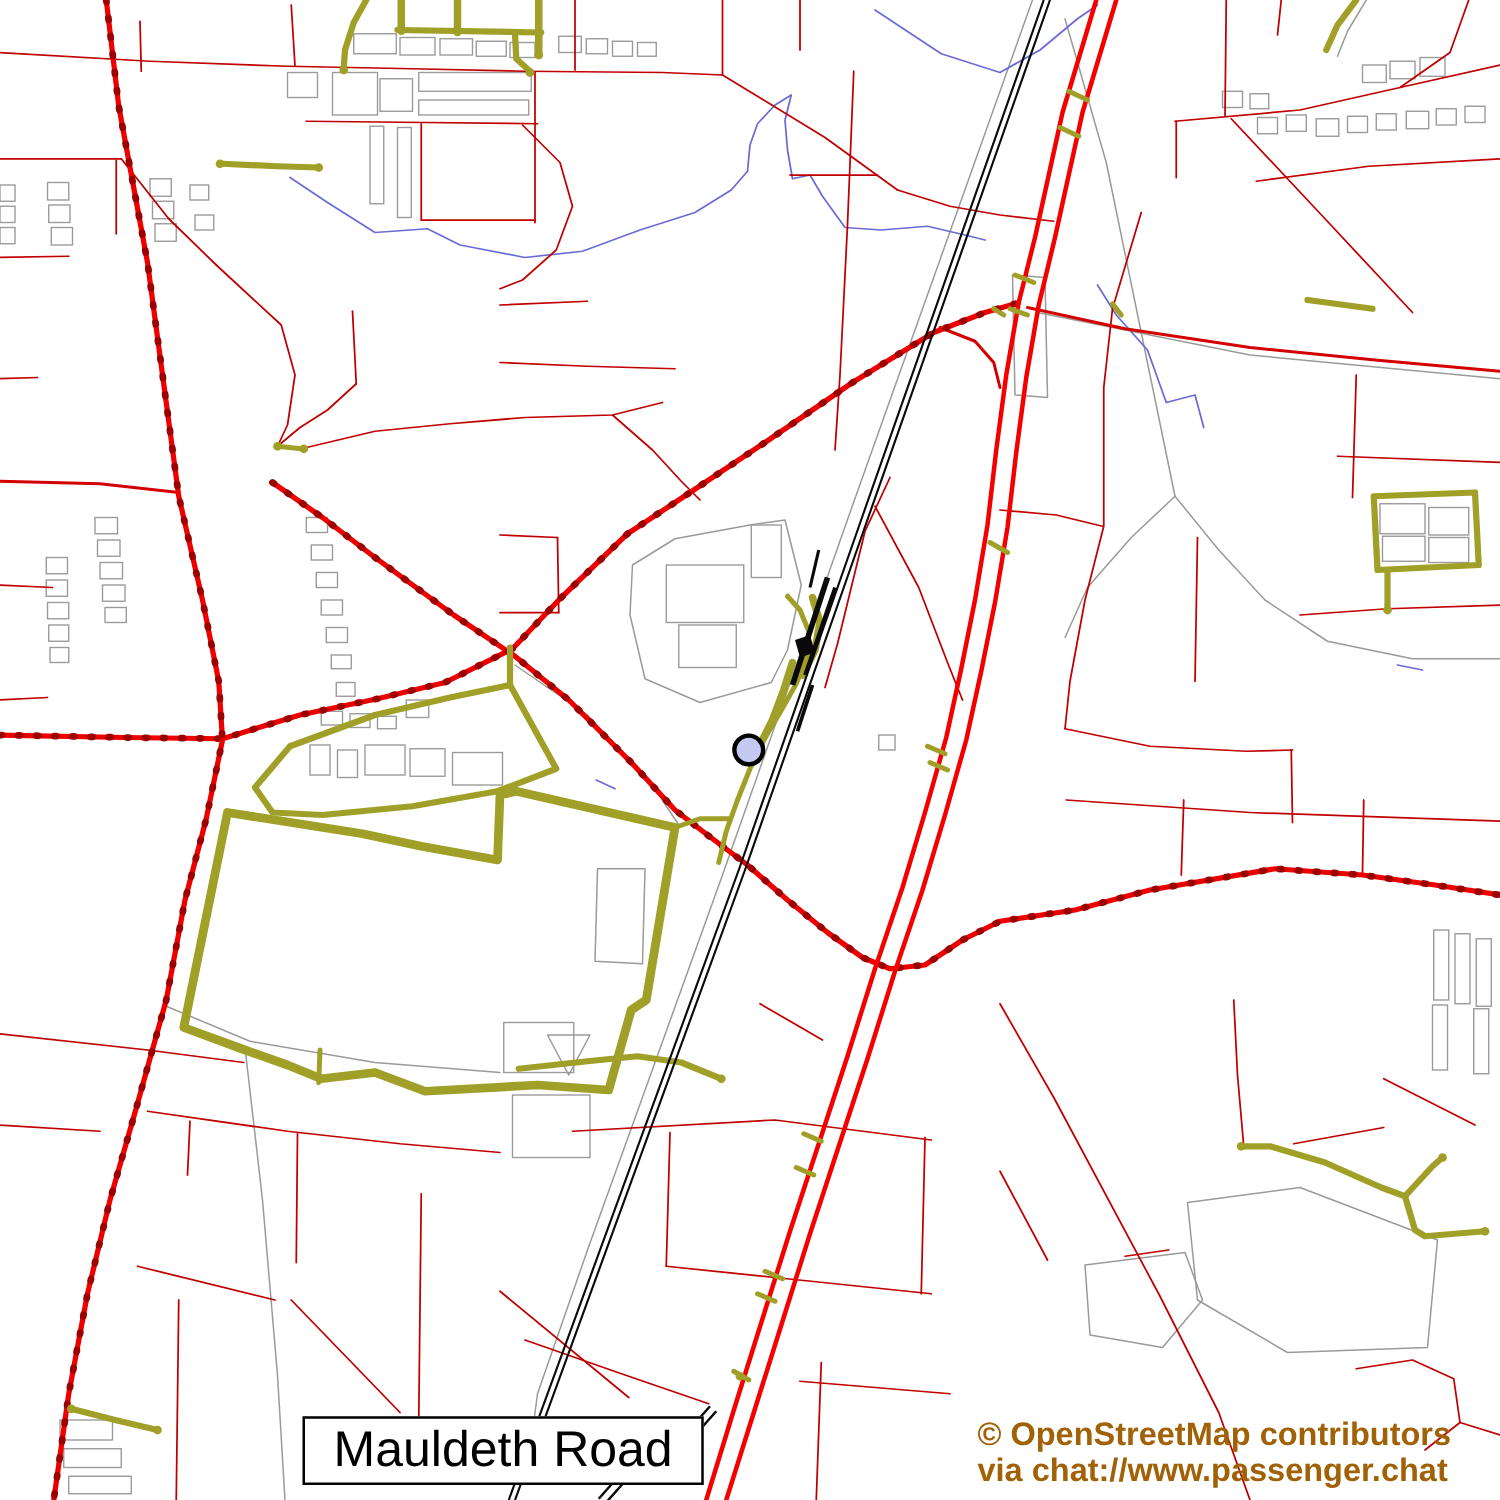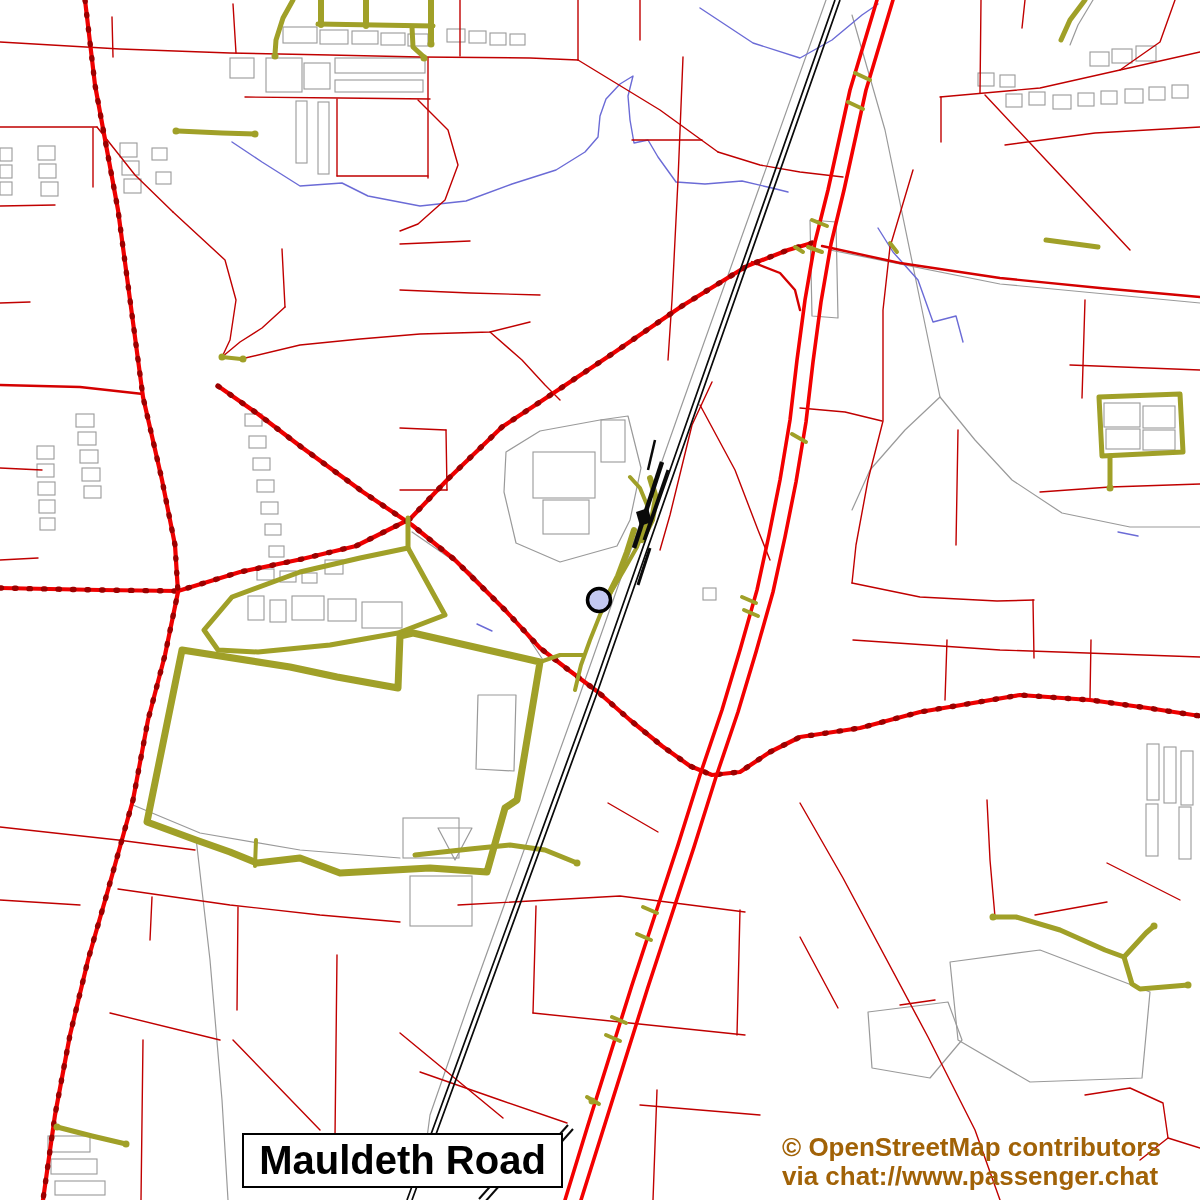--- a/index.html
+++ b/index.html
@@ -1,21 +1,21 @@
 <!DOCTYPE html>
 <html><head>
 <meta charset="utf-8">
 <style>
   html,body{margin:0;padding:0;background:#fff;}
   #stage{position:relative;width:1200px;height:1200px;background:#ffffff;overflow:hidden;
          font-family:"Liberation Sans", sans-serif;}
   #map-svg{position:absolute;left:0;top:0;}
   #title-box{position:absolute;left:242px;top:1133px;width:317px;height:51px;
              background:#ffffff;border:2px solid #000;box-sizing:content-box;
-             font-weight:bold;font-size:40px;line-height:51px;text-align:center;
+             font-weight:normal;font-size:40px;line-height:51px;text-align:center;
              color:#000;white-space:nowrap;}
   #attrib{position:absolute;left:782px;top:1133px;color:#a16207;font-weight:bold;
           font-size:26px;line-height:1.12;white-space:nowrap;}
 </style>
 </head>
 <body>
 
 <div id="stage">
   <svg id="map-svg" width="1200" height="1200" viewBox="0 0 1200 1200">
       <g>

